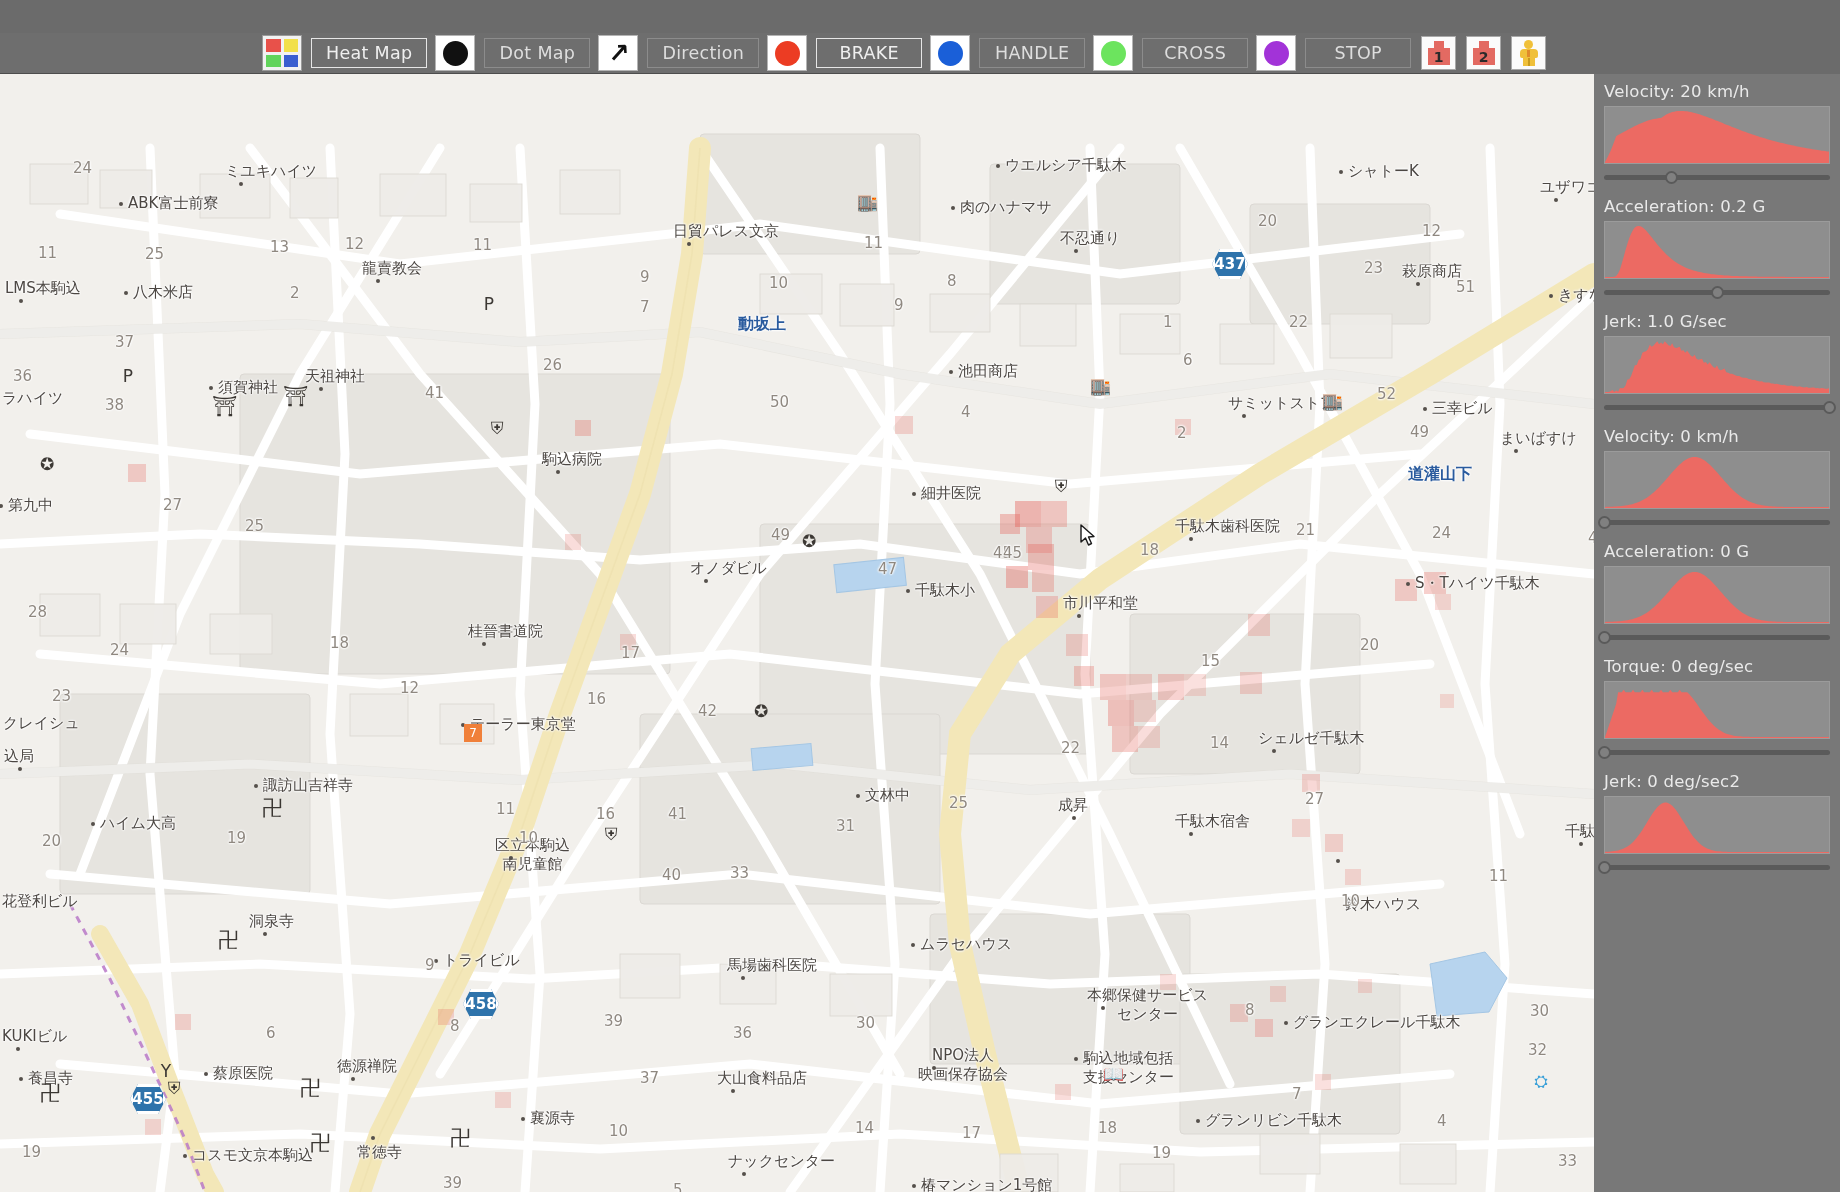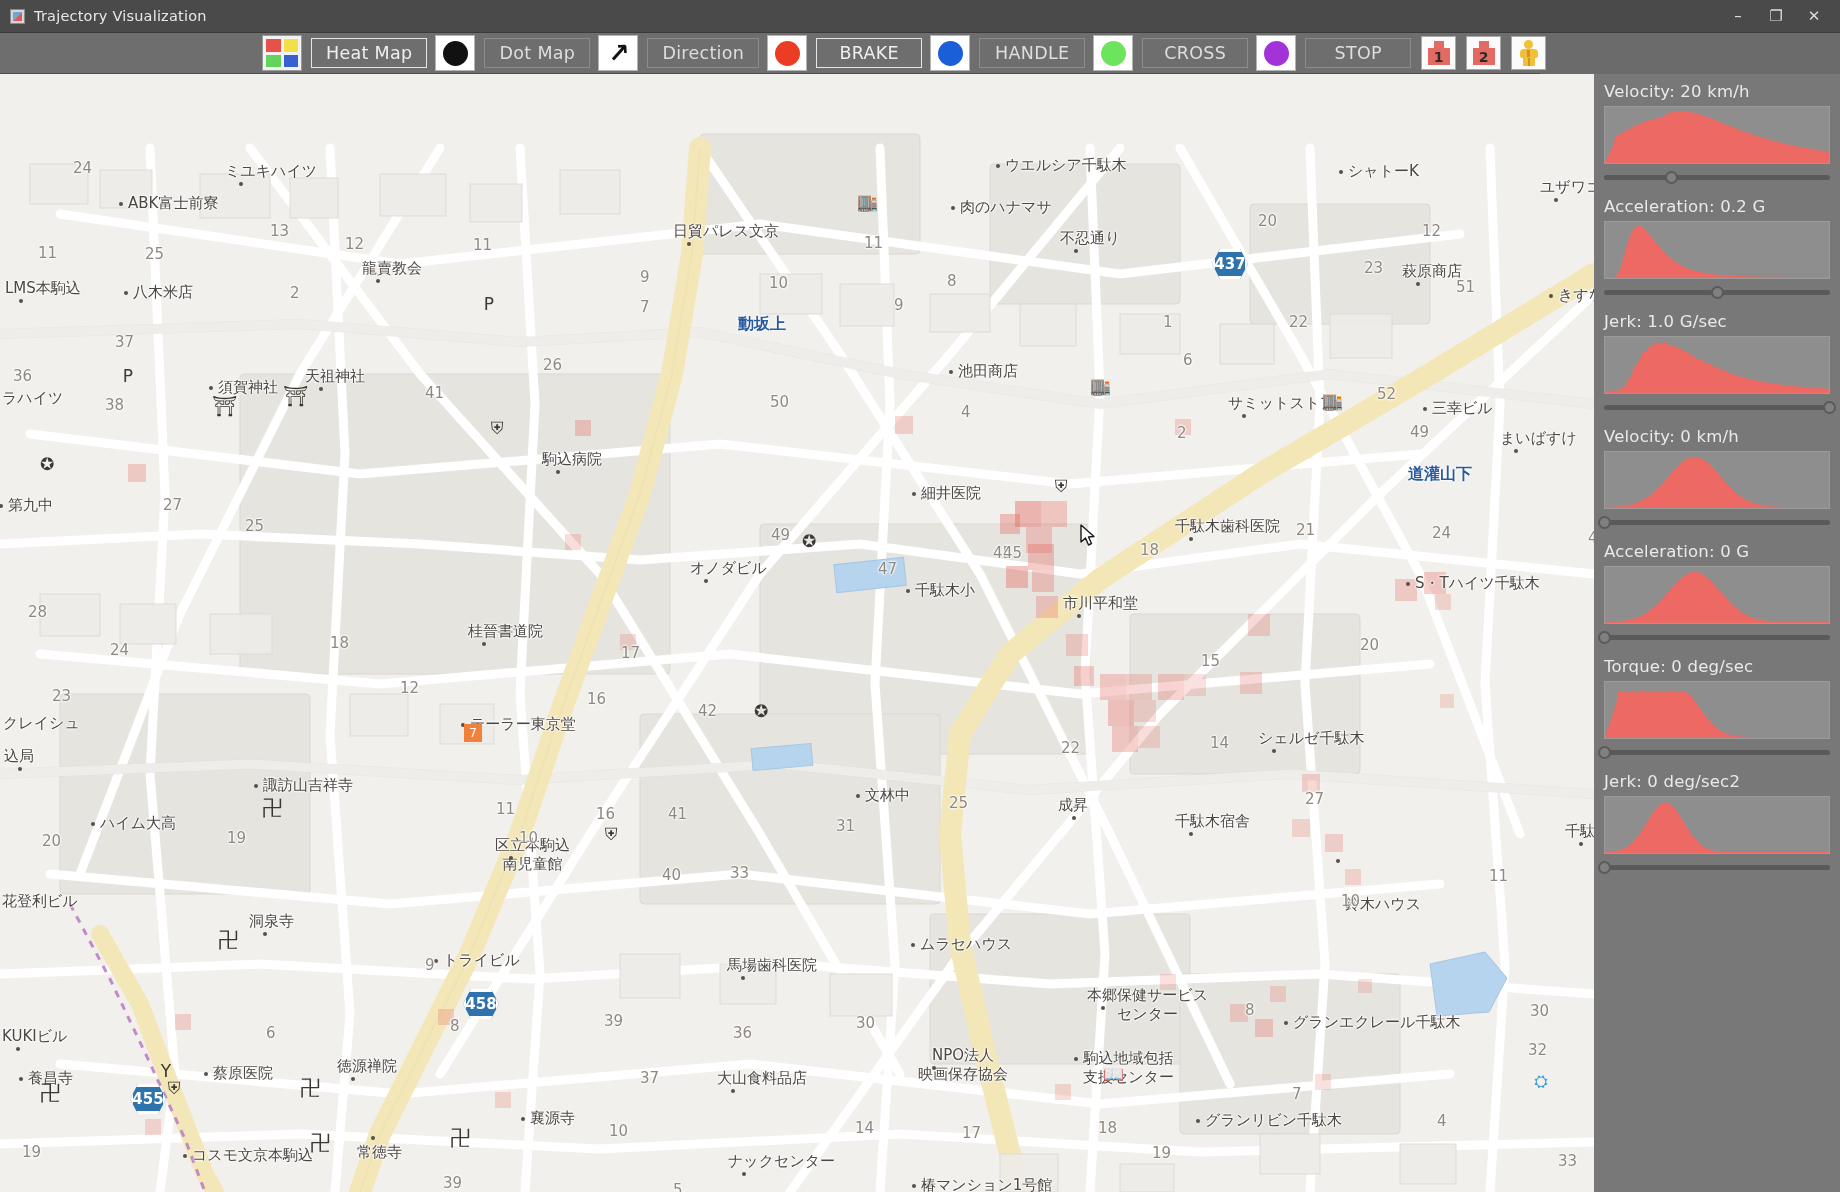--- a/index.html
+++ b/index.html
@@ -139,29 +139,20 @@
   .slider .knob {
     position:absolute; top:2px; width:13px; height:13px; border-radius:50%;
     background:#808080; border:2px solid #5a5a5a;
   }
 </style>
 </head>
 <body>
 
 <div id="app">
 
-  <div id="titlebar">
-    <div id="app-icon"></div>
-    <div id="title-text">Trajectory Visualization</div>
-    <div id="win-btns">
-      <div class="winbtn">–</div>
-      <div class="winbtn">❐</div>
-      <div class="winbtn">✕</div>
-    </div>
-  </div>
 
   <div id="toolbar">
     <div id="toolgroup">
 
       <div class="swatch2x2">
         <div style="background:#e8514a"></div>
         <div style="background:#f2e04a"></div>
         <div style="background:#62d45c"></div>
         <div style="background:#3a5fd0"></div>
       </div>
@@ -626,21 +617,21 @@
         <div class="poi-dot" style="left: 742px; top: 1098px;"></div>
         <div class="maplabel" style="left: 921px; top: 1102px; line-height: 1.25; text-align: center;">
           <div>椿マンション1号館</div>
         </div>
         <div class="poi-dot" style="left: 912px; top: 1110px;"></div>
       </div>
     <div id="numbers-layer">
         <div class="maplabel num" style="left: 73px; top: 85px;">24</div>
         <div class="maplabel num" style="left: 145px; top: 171px;">25</div>
         <div class="maplabel num" style="left: 38px; top: 170px;">11</div>
-        <div class="maplabel num" style="left: 270px; top: 148px;">13</div>
+        <div class="maplabel num" style="left: 270px; top: 164px;">13</div>
         <div class="maplabel num" style="left: 345px; top: 161px;">12</div>
         <div class="maplabel num" style="left: 290px; top: 210px;">2</div>
         <div class="maplabel num" style="left: 115px; top: 259px;">37</div>
         <div class="maplabel num" style="left: 13px; top: 293px;">36</div>
         <div class="maplabel num" style="left: 105px; top: 322px;">38</div>
         <div class="maplabel num" style="left: 425px; top: 310px;">41</div>
         <div class="maplabel num" style="left: 473px; top: 162px;">11</div>
         <div class="maplabel num" style="left: 640px; top: 194px;">9</div>
         <div class="maplabel num" style="left: 640px; top: 224px;">7</div>
         <div class="maplabel num" style="left: 769px; top: 200px;">10</div>

